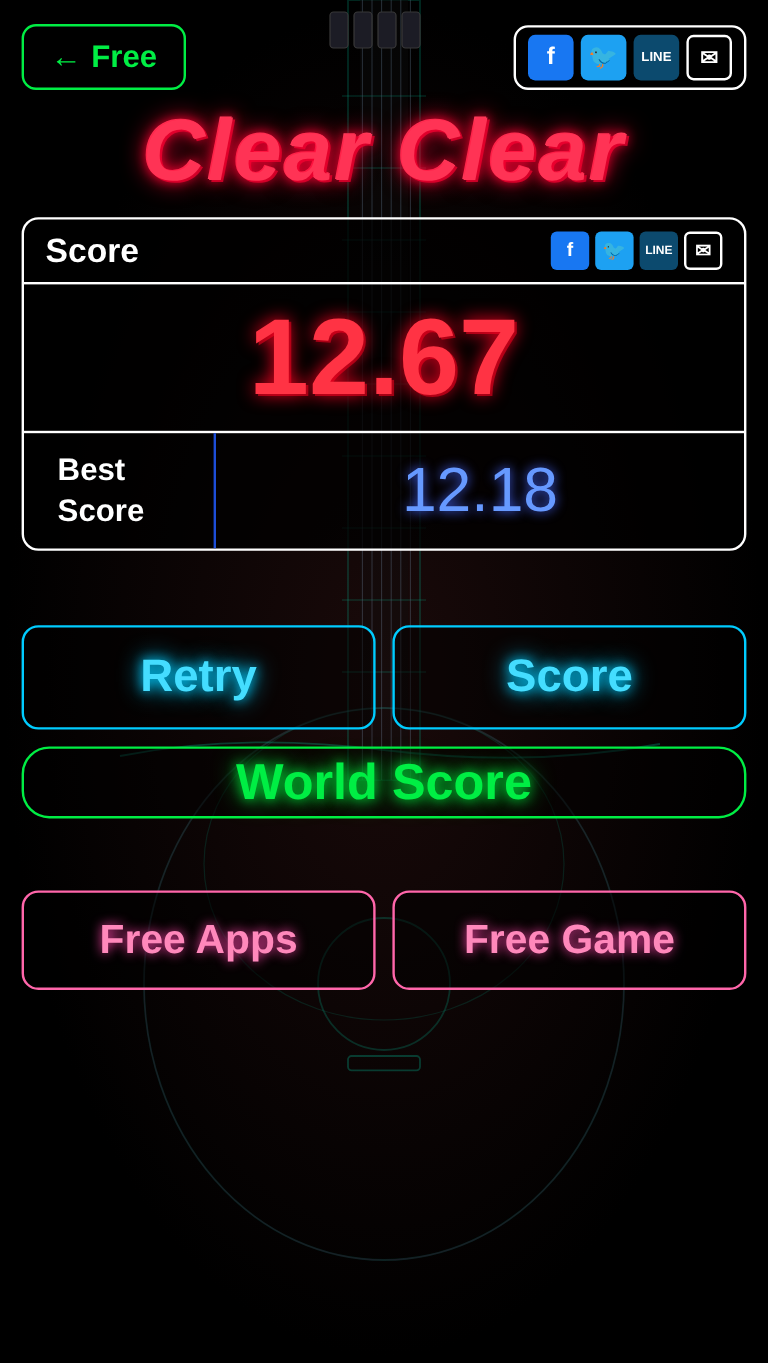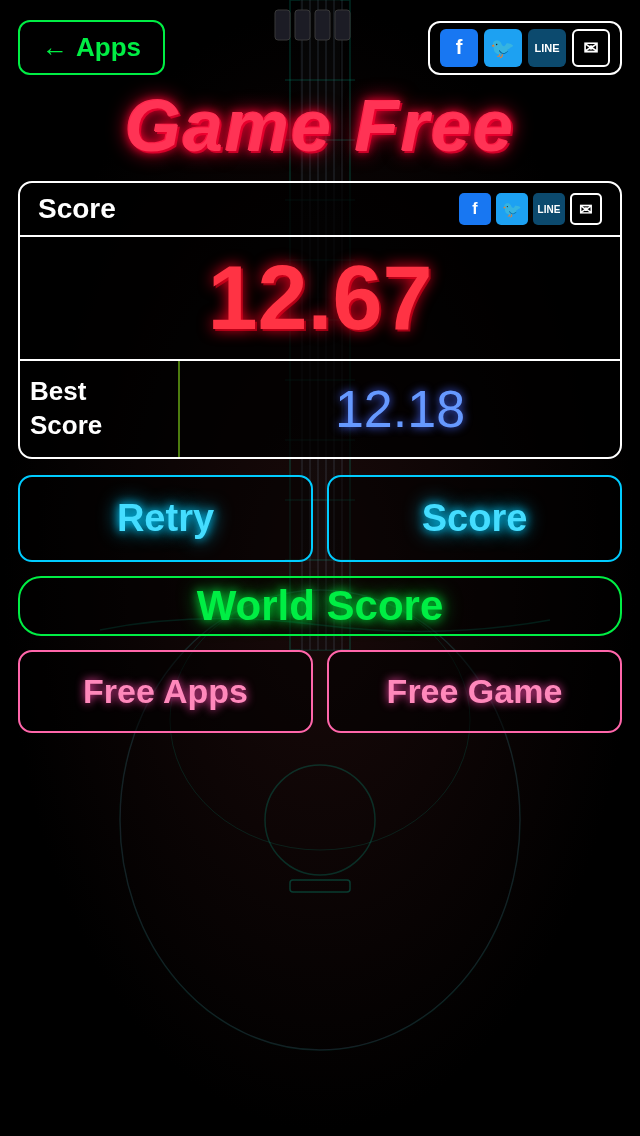--- a/index.html
+++ b/index.html
@@ -161,22 +161,22 @@
       line-height: 1;
     }
 
     .best-score-row {
       display: flex;
       align-items: center;
     }
 
     .best-label {
       flex: 0 0 160px;
-      padding: 14px 10px;
-      border-right: 2px solid #4d7c0f;
+      padding: 14px 28px;
+      border-right: 2px solid #1d4ed8;
       color: #fff;
       font-size: 26px;
       font-weight: bold;
       line-height: 1.3;
     }
 
     .best-value {
       flex: 1;
       text-align: center;
       font-size: 52px;
@@ -185,20 +185,21 @@
       text-shadow: 0 0 10px #4466ff;
       padding: 10px;
     }
 
     
     .btn-row {
       width: 100%;
       display: flex;
       gap: 14px;
       margin-bottom: 14px;
+      margin-top: 46px;
     }
 
     .btn-half {
       flex: 1;
       border-radius: 14px;
       padding: 20px 10px;
       text-align: center;
       font-size: 38px;
       font-weight: 900;
       cursor: pointer;
@@ -285,31 +286,31 @@
   <rect x="290" y="880" width="60" height="12" rx="3" fill="none" stroke="#00ffcc" stroke-width="1.5" opacity="0.4"></rect>
 
   <path d="M 100 630 Q 200 610 320 625 Q 440 640 550 620" fill="none" stroke="#00ffcc" stroke-width="1.5" opacity="0.4"></path>
 </svg>
 
 <div id="content">
 
   <div class="top-row">
     <div class="back-btn">
       <span>←</span>
-      <span>Apps</span>
+      <span>Free</span>
     </div>
     <div class="social-row-top">
       <div class="social-icon fb-icon">f</div>
       <div class="social-icon tw-icon">🐦</div>
       <div class="social-icon line-icon" style="font-size:11px">LINE</div>
       <div class="social-icon mail-icon">✉</div>
     </div>
   </div>
 
-  <div class="game-clear">Game Free</div>
+  <div class="game-clear">Clear Clear</div>
 
   <div class="score-box">
 
     <div class="score-header">
       <span class="score-label">Score</span>
       <div class="social-icons-small">
         <div class="social-icon-sm fb-icon">f</div>
         <div class="social-icon-sm tw-icon">🐦</div>
         <div class="social-icon-sm line-icon" style="font-size:10px">LINE</div>
         <div class="social-icon-sm mail-icon">✉</div>

